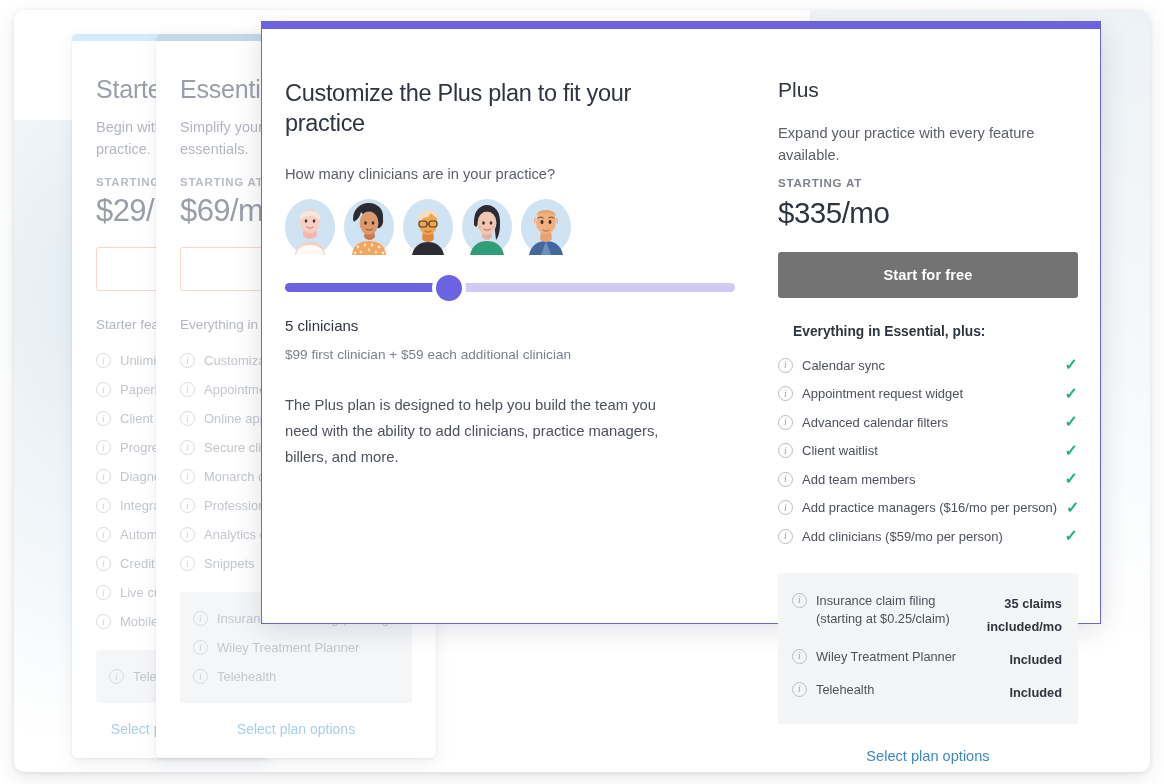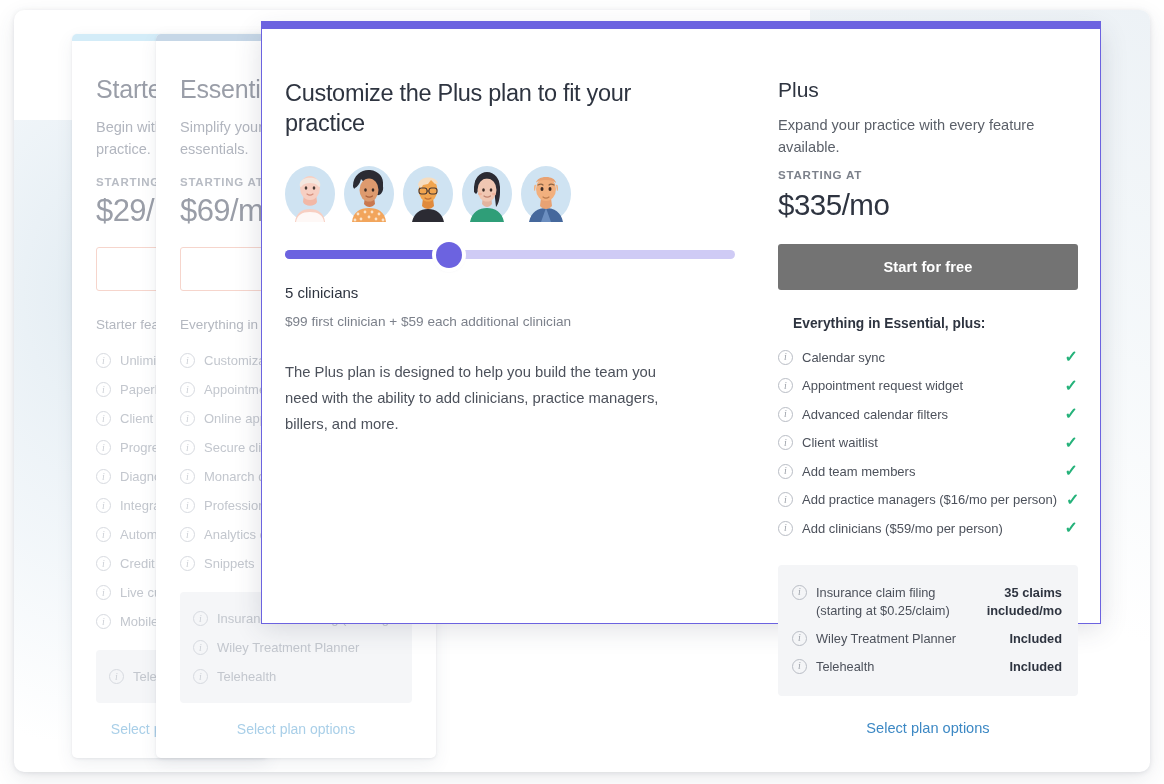--- a/index.html
+++ b/index.html
@@ -131,21 +131,21 @@
     width: 26px; height: 26px; border-radius: 50%;
     background: #6c63e0;
     box-shadow: 0 0 0 4px #ffffff, 0 1px 4px rgba(40,40,80,.28);
     cursor: pointer;
   }
   .m-count { font-size: 15px; color: #2e3440; font-weight: 400; margin-bottom: 13px; }
   .m-rate  { font-size: 13.6px; color: #7c818b; margin-bottom: 30px; }
   .m-body  { font-size: 14.8px; line-height: 26px; color: #4c515b; max-width: 390px; }
 
   
-  .r-title { font-size: 21px; color: #2e3440; font-weight: 400; margin-bottom: 12px; }
+  .r-title { font-size: 21px; color: #2e3440; font-weight: 400; margin-bottom: 20px; }
   .r-desc  { font-size: 14.6px; line-height: 22px; color: #5b6069; margin-bottom: 10px; }
   .r-start { font-size: 11.6px; letter-spacing: .75px; color: #7c818b; font-weight: 700; margin-bottom: 7px; }
   .r-price { font-size: 29.5px; color: #2e3440; letter-spacing: -.5px; margin-bottom: 22px; }
   .r-cta {
     display:block; width: 100%; height: 46px;
     background: #fb7a5d; color: #ffffff; border: none; border-radius: 3px;
     font-size: 14.6px; font-weight: 700; font-family:"Liberation Sans", sans-serif;
     cursor: pointer; letter-spacing: .1px; margin-bottom: 26px;
   }
   .r-everything { font-size: 13.8px; font-weight: 700; color: #2e3440; margin-bottom: 12px; padding-left: 15px; }
@@ -156,21 +156,21 @@
   .r-feat .lbl { flex: 1; }
   .check { color: #25b27a; font-size: 16px; font-weight: 700; line-height: 1; }
   .r-feat .i-circle { border-color:#b9bdc5; color:#9ca1a9; }
 
   .r-box {
     margin-top: 22px; background: #f4f5f7; border-radius: 4px;
     padding: 14px 16px 15px 14px;
   }
   .r-box-row { display:flex; align-items:flex-start; gap: 9px; padding: 5px 0; }
   .r-box-row .lbl { flex:1; font-size: 12.8px; line-height: 18px; color: #4c515b; }
-  .r-box-row .val { font-size: 12.8px; line-height: 18px; color: #2e3440; font-weight:700; text-align:right; white-space:pre-line; }
+  .r-box-row .val { font-size: 12.8px; line-height: 23px; color: #2e3440; font-weight:700; text-align:right; white-space:pre-line; }
   .r-box-row .i-circle { border-color:#b9bdc5; color:#9ca1a9; margin-top:1px; }
 
   .r-link {
     display:block; text-align:center; margin-top: 24px;
     font-size: 14.6px; color: #3c88c4; text-decoration: none; cursor:pointer;
   }
 </style>
 </head>
 <body>
 
@@ -309,20 +309,21 @@
           <div class="p-link">Select plan options</div>
         </div>
       </div>
     </div>
 
     <div class="modal" style="border-color: rgb(108, 99, 224);">
       <div class="modal-topbar" style="background: rgb(108, 99, 224);"></div>
 
       <div class="modal-left">
         <div class="m-title">Customize the Plus plan to fit your practice</div>
+        <div class="m-question">How many clinicians are in your practice?</div>
 
         <div class="avatars">
           <div class="avatar">
             <svg width="50" height="56" viewBox="0 0 50 56">
               <ellipse cx="25" cy="28" rx="25" ry="28" fill="#cfe3f2"></ellipse>
               <path d="M10 56c1-9 7-13 15-13s14 4 15 13z" fill="#f7cfc2"></path>
               <path d="M11 56c1-7 6-10 14-10s13 3 14 10z" fill="#ffffff" opacity=".85"></path>
               <path d="M18 36c2 5 12 5 14 0l-1-8H19z" fill="#f2b8a6"></path>
               <ellipse cx="25" cy="22" rx="10" ry="12" fill="#f7cfc2"></ellipse>
               <path d="M15 17c2-7 18-7 20 0 1 4-1 5-2 3-2-4-14-4-16 0-1 2-3 1-2-3z" fill="#f4e7df"></path>

